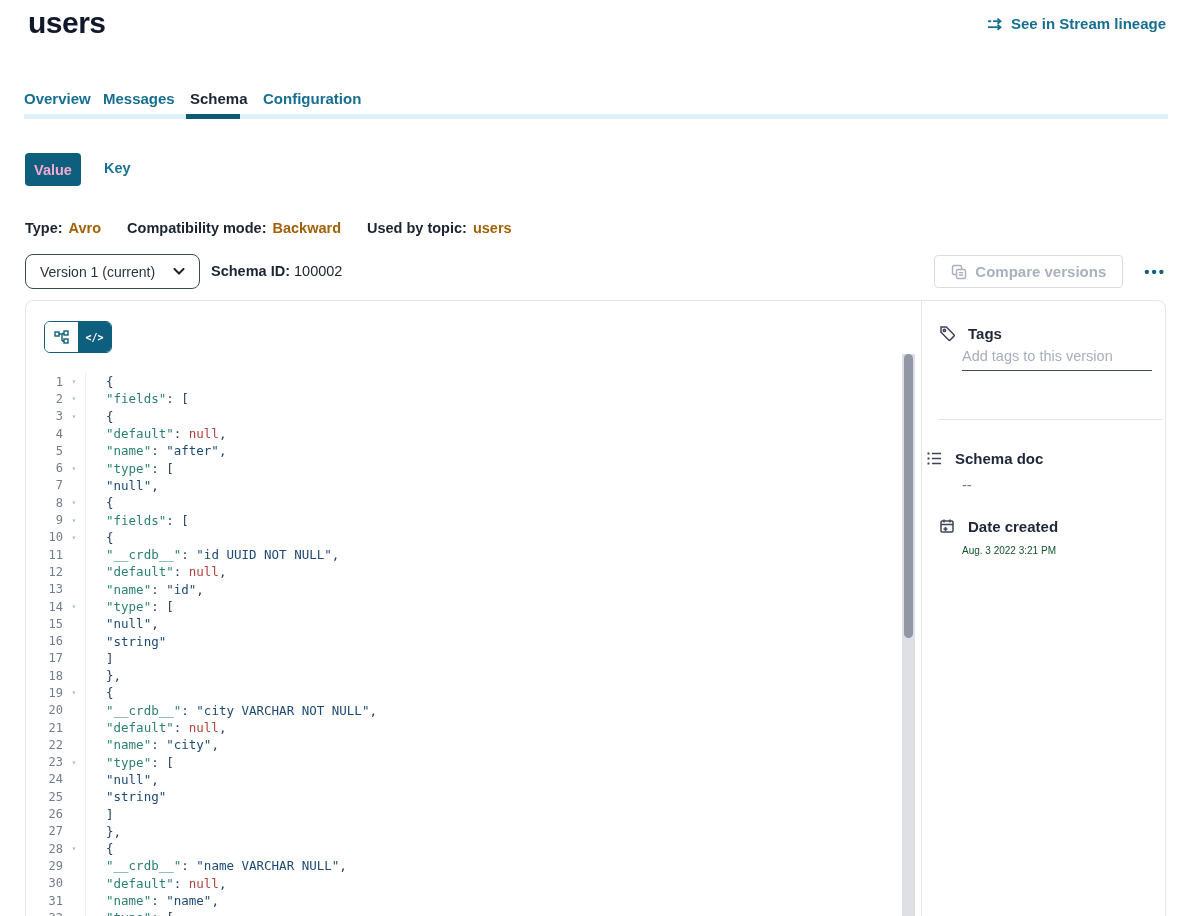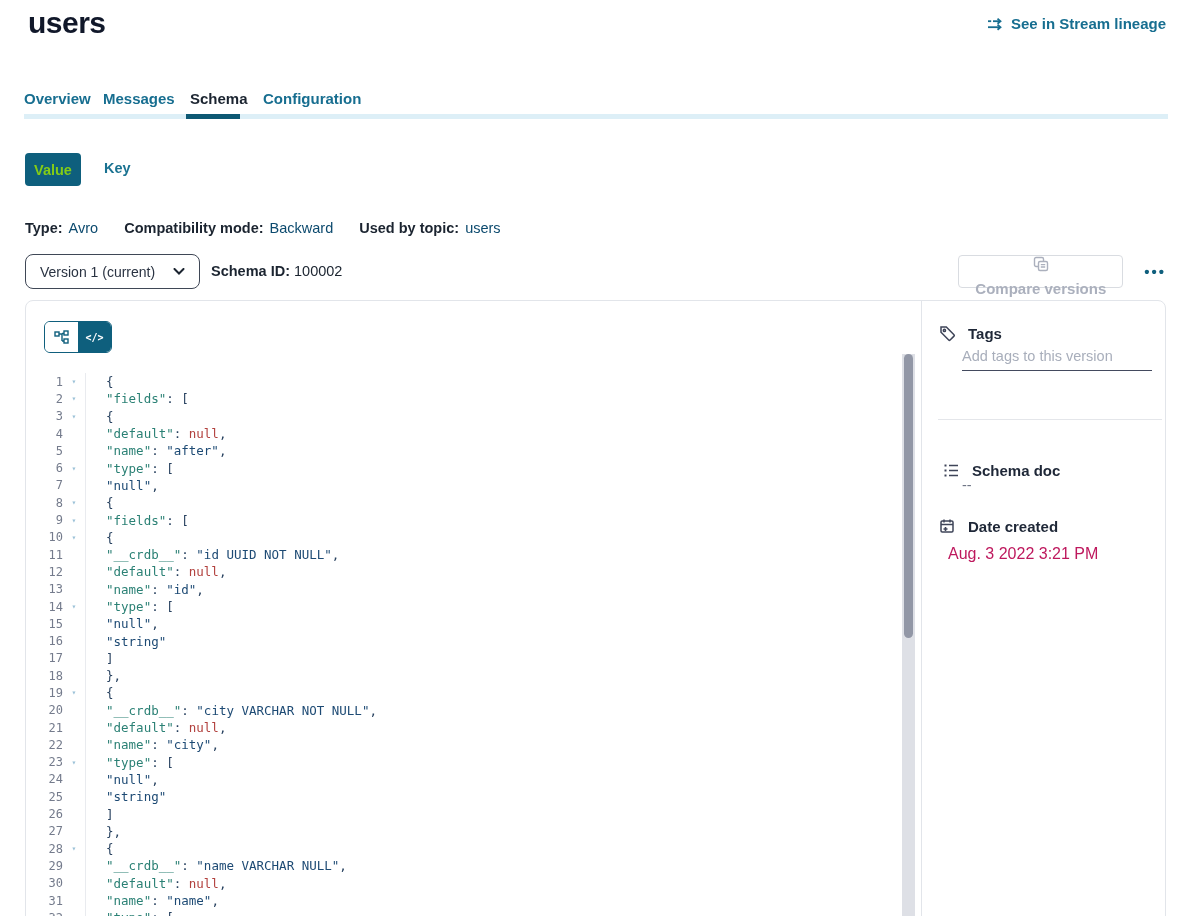--- a/index.html
+++ b/index.html
@@ -13,40 +13,40 @@
                   color:#176E90; font-size:15px; font-weight:600; cursor:pointer; }
 
   
   .tab { position:absolute; top:90px; font-size:15px; font-weight:600; color:#176E90; cursor:pointer; }
   .tab.active { color:#1B2430; }
   #tabbar-track { left:24px; top:114px; width:1144px; height:5px; background:#DDEFF7; }
   #tabbar-active { left:186px; top:114px; width:54px; height:5px; background:#0D5873; }
 
   
   #value-btn { left:25px; top:153px; width:56px; height:33px; background:#0E5F7D; border:none;
-               border-radius:4px; color:#84cc16; font-size:14.5px; font-weight:600;
+               border-radius:4px; color:#f9a8d4; font-size:14.5px; font-weight:600;
                font-family:"Liberation Sans",sans-serif; cursor:pointer; }
   #key-btn { left:104px; top:160px; font-size:14.5px; font-weight:600; color:#1A7291; cursor:pointer; }
 
   
   #meta-row { left:25px; top:220px; font-size:14.5px; display:flex; }
   #meta-row b { font-weight:700; color:#1B2430; }
-  #meta-row .val { margin-left:6px; color:#0c4a6e; }
+  #meta-row .val { margin-left:6px; color:#a16207;font-weight:bold; }
   #meta-row .grp { margin-right:26px; display:flex; }
   .link { color:#1A7291; cursor:pointer; }
 
   
   #version-select { left:25px; top:254px; width:175px; height:35px; border:1px solid #3F4756;
                     border-radius:8px; background:#fff; display:flex; align-items:center;
                     padding:0 14px; font-size:14px; color:#2A3342; cursor:pointer; justify-content:space-between; }
   #schema-id { left:211px; top:263px; font-size:14.5px; }
   #schema-id b { font-weight:700; }
   #right-controls { right:23px; top:255px; display:flex; align-items:center; gap:21px; }
   .btn { height:33px; border-radius:4px; display:flex; align-items:center; gap:8px; padding:0 16px;
-         font-size:15px; font-weight:700; background:#fff; font-family:"Liberation Sans",sans-serif;flex-direction:column; }
+         font-size:15px; font-weight:700; background:#fff; font-family:"Liberation Sans",sans-serif; }
   #compare-btn { border:1px solid #D9DCE1; color:#ABB0BD; cursor:default; }
   #evolve-btn { border:1px solid #0F5F7D; color:#0F5F7D; cursor:pointer; }
   #more-btn { color:#0F5F7D; font-size:15px; font-weight:800; letter-spacing:2px; cursor:pointer; }
 
   
   #panel { left:25px; top:300px; width:1141px; height:640px; border:1px solid #E2E5EA; border-radius:8px; }
   #editor-area { position:absolute; left:0; top:0; width:895px; height:616px; overflow:hidden; }
   #view-toggle { position:absolute; left:18px; top:20px; display:flex; border:1px solid #0F5F7D;
                  border-radius:6px; overflow:hidden; height:32px; }
   #view-toggle .seg { width:33px; display:flex; align-items:center; justify-content:center; cursor:pointer; }
@@ -67,24 +67,24 @@
 
   
   #sidebar { position:absolute; left:895px; top:0; width:245px; height:616px; border-left:1px solid #E2E5EA; }
   .sb-head { display:flex; align-items:center; gap:12px; font-size:15px; font-weight:700; color:#1E2737; }
   #tags-head { position:absolute; left:17px; top:24px; }
   #tags-input { position:absolute; left:40px; top:40px; width:190px; height:30px;
                 border:none; border-bottom:1px solid #434A5E; font-size:14.5px; color:#2A3342;
                 font-family:"Liberation Sans",sans-serif; outline:none; background:transparent; }
   #tags-input::placeholder { color:#A8AEBB; }
   #sb-divider { position:absolute; left:16px; top:118px; width:224px; height:1px; background:#E4E6EA; }
-  #doc-head { position:absolute; left:21px; top:149px;margin-top:12px; }
+  #doc-head { position:absolute; left:4px; top:149px; }
   #doc-value { position:absolute; left:40px; top:176px; font-size:14.5px; color:#6F7686; }
   #date-head { position:absolute; left:17px; top:217px; }
-  #date-value { position:absolute; left:26px; top:244px; font-size:16px; color:#be185d; }
+  #date-value { position:absolute; left:40px; top:244px; font-size:10px; color:#14532d; }
   svg { display:block; }
 </style>
 </head>
 <body>
 
 <h1 class="abs" id="page-title">users</h1>
 
 <div class="abs" id="lineage-link">
   <span>
     <svg width="17" height="14" viewBox="0 0 17 14" fill="none" stroke="#176E90" stroke-width="1.8">

